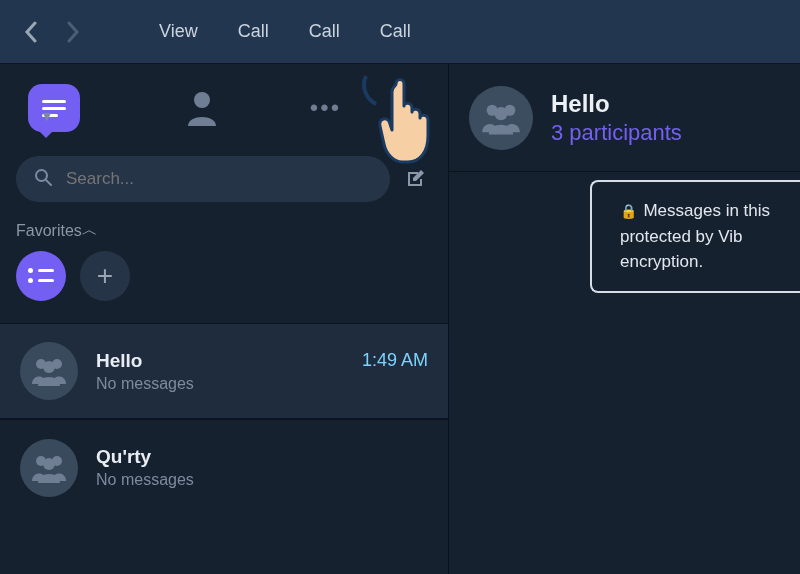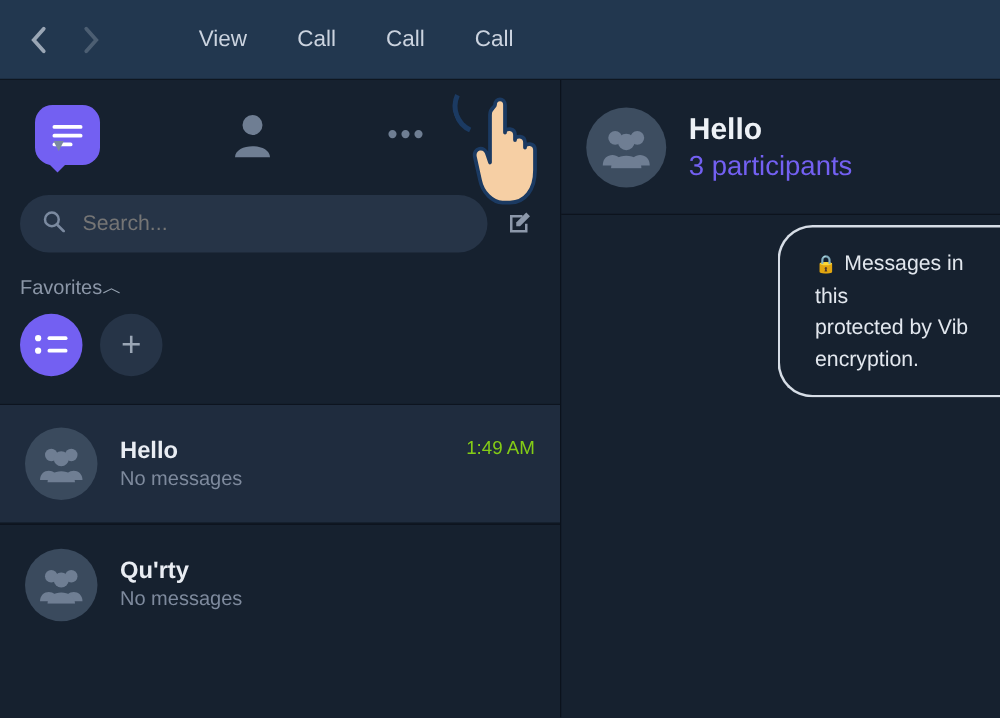--- a/index.html
+++ b/index.html
@@ -68,28 +68,28 @@
   .chip-list-inner .dot.b{top:12px;left:0;} .chip-list-inner .ln.b{top:13px;left:10px;width:16px;}
   .chip-add{ background:#263447; color:#9aa6b5; font-size:28px;}
   
   .convo{ height:96px; display:flex; align-items:center; padding:0 20px; gap:18px; border-top:1px solid #0d141f;}
   .convo.active{ background:#1f2c3e; border-top-color:#0d141f; border-bottom:1px solid #0d141f;}
   .avatar{ width:58px;height:58px;border-radius:29px;background:#3a4a5d;display:flex;align-items:center;justify-content:center;}
   .group-ico{fill:#6f7e93;}
   .convo-txt{ flex:1;}
   .convo-name{ color:#e9edf3; font-size:19px; font-weight:600;}
   .convo-sub{ color:#7e8a9d; font-size:16px; margin-top:3px;}
-  .convo-time{ color:#84cc16; font-size:15px; padding-top:4px; align-self:flex-start; margin-top:22px;}
+  .convo-time{ color:#7dd3fc; font-size:18px; padding-top:4px; align-self:flex-start; margin-top:22px;}
   
   .chdr{ height:108px; display:flex; align-items:center; padding:0 20px; gap:18px; border-bottom:1px solid #0c131d;}
   .chdr .avatar{ width:64px;height:64px;border-radius:32px;background:#3d4d60;}
   .chdr-title{ color:#edf1f6; font-size:24px; font-weight:600;}
   .chdr-sub{ color:#7360f2; font-size:22px; margin-top:2px;}
   
-  .sys-bubble{ position:absolute; right:0; top:180px; border:2px solid #d6dde6; border-radius:28px; padding:16px 0 16px 28px; width:178px; color:#e2e7ee; font-size:17px; line-height:1.5; border-right:none; border-top-right-radius:0; border-bottom-right-radius:0;}
+  .sys-bubble{ position:absolute; right:0; top:180px; border:2px solid #d6dde6; border-radius:8px; padding:16px 0 16px 28px; width:210px; color:#e2e7ee; font-size:17px; line-height:1.5; border-right:none; border-top-right-radius:0; border-bottom-right-radius:0;}
   .lock{font-size:14px; margin-right:6px; color:#c9d0da;}
   
   .cursor{ position:absolute; left:362px; top:56px; width:90px; height:110px; pointer-events:none;}
   .click-arc{position:absolute;left:0;top:6px;width:46px;height:46px;border:4px solid #1b3a62;border-radius:50%;border-right-color:transparent;border-bottom-color:transparent;border-top-color:transparent;transform:rotate(-20deg);}
   .hand{position:absolute;left:12px;top:18px;}
   .hand path{fill:#f6cfa4;stroke:#1b3a62;stroke-width:3;stroke-linejoin:round;}
 </style>
 </head>
 <body>
 

